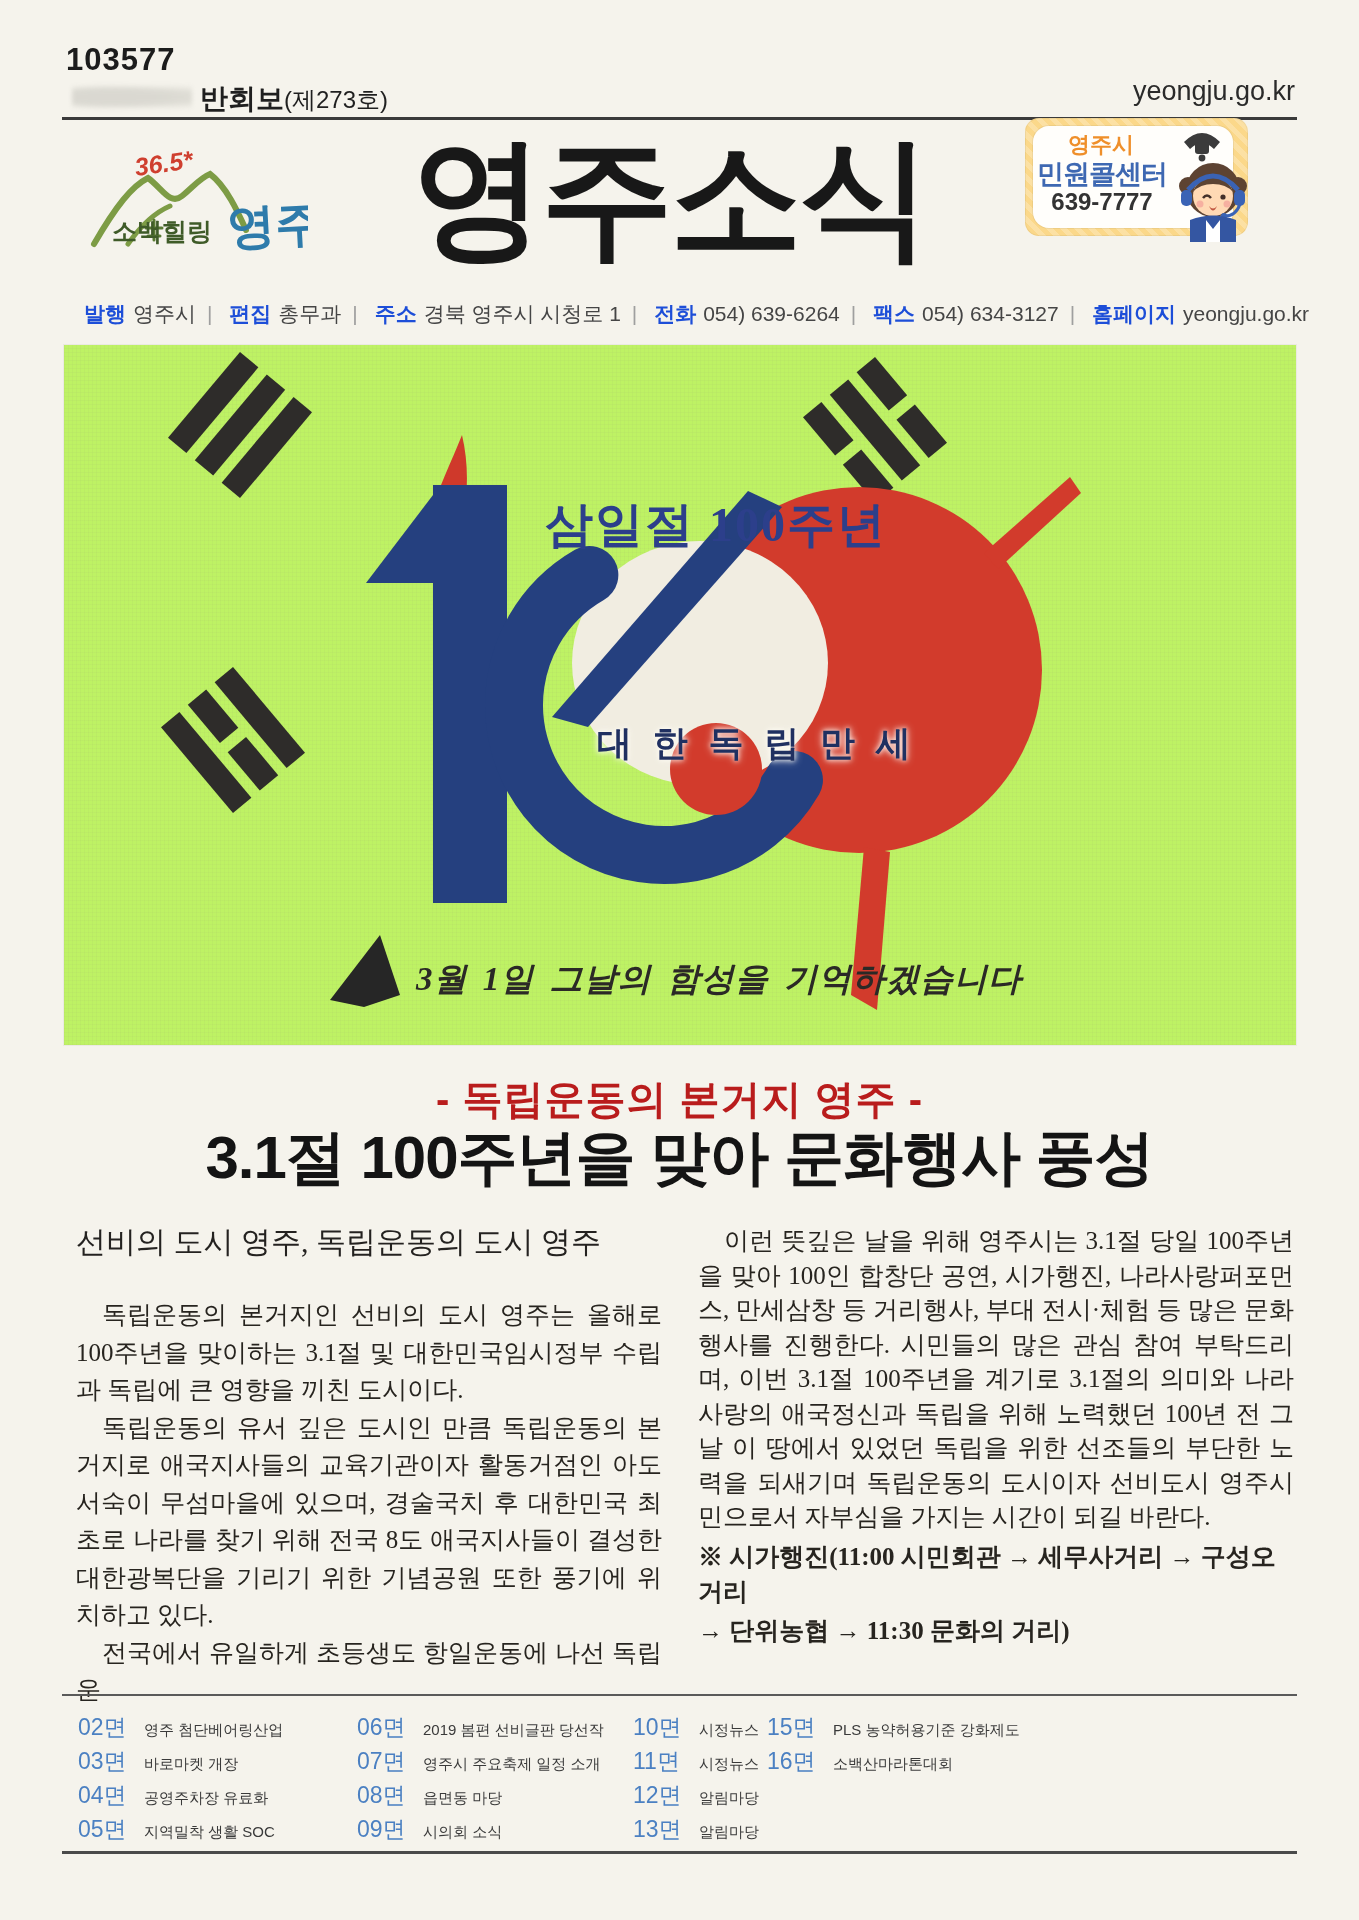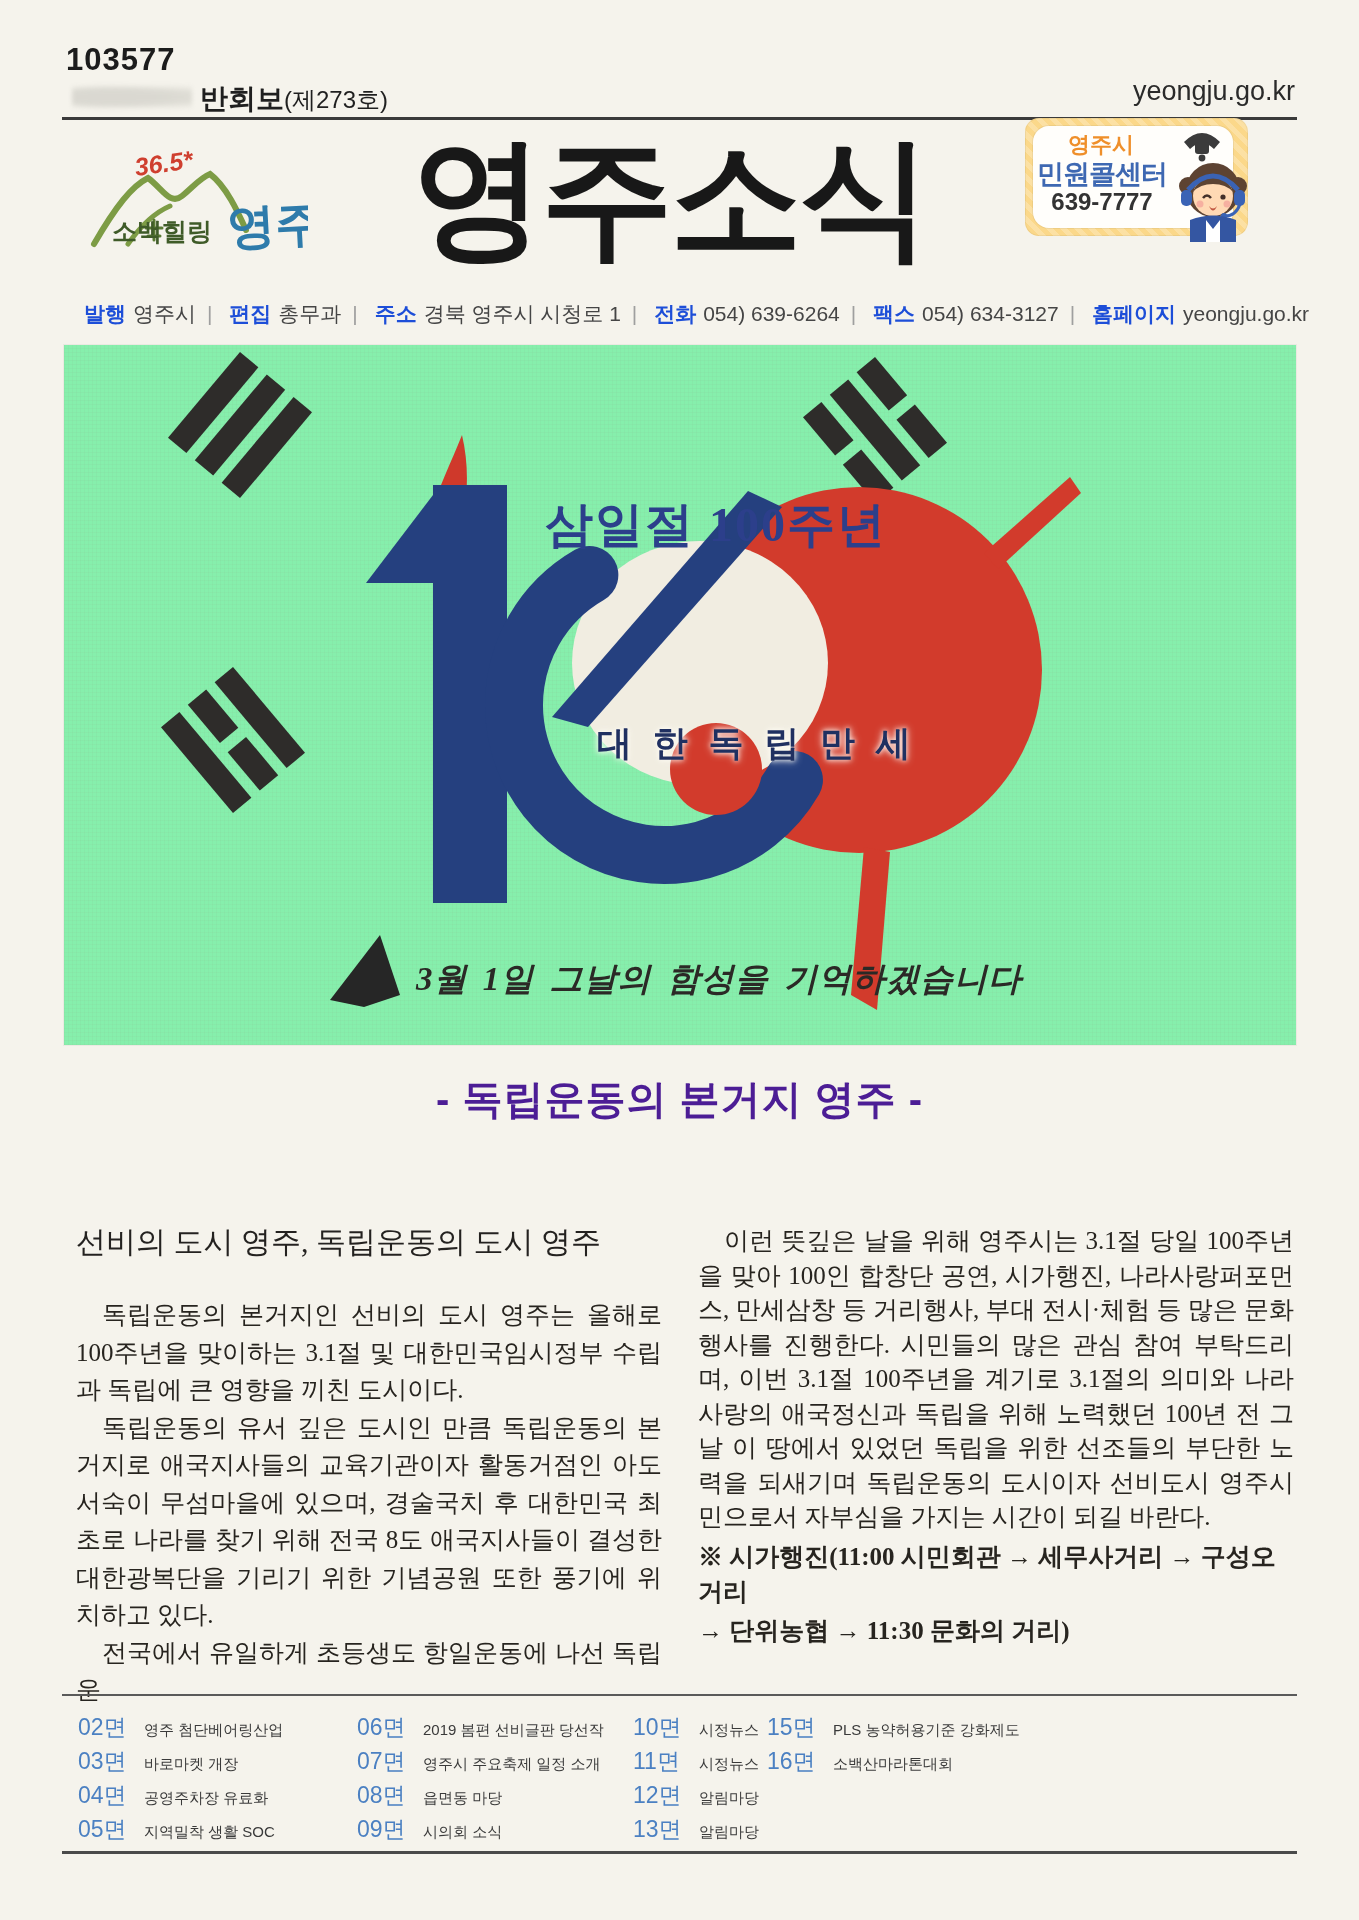--- a/index.html
+++ b/index.html
@@ -35,37 +35,37 @@
                font-size:24px;font-weight:bold;color:#333;}
   .badge-phone-icon{position:absolute;right:24px;top:8px;}
   .badge-girl{position:absolute;right:-2px;bottom:-6px;}
 
   
   .pubinfo{left:84px;top:300px;width:1220px;font-size:21px;color:#454545;white-space:nowrap;}
   .pubinfo .lab{font-weight:bold;color:#1d4ed8;margin-right:7px;}
   .pubinfo .sep{color:#9f9f9f;margin:0 11px;font-weight:normal;}
 
   
-  .poster{left:64px;top:345px;width:1232px;height:700px;background:#86efac;
+  .poster{left:64px;top:345px;width:1232px;height:700px;background:#bef264;
           box-shadow:0 0 0 1px rgba(0,0,0,.04);}
   .poster .texture{position:absolute;inset:0;opacity:.55;pointer-events:none;
      background:repeating-linear-gradient(0deg,rgba(150,140,118,.10) 0 1px,transparent 1px 4px),
                 repeating-linear-gradient(90deg,rgba(150,140,118,.10) 0 1px,transparent 1px 4px);}
   .poster-svg{position:absolute;left:0;top:0;}
   .anniv{position:absolute;left:481px;top:148px;width:440px;font-family:"Liberation Serif","DejaVu Serif",serif;
          font-size:48px;font-weight:600;color:#2c3f8b;letter-spacing:2px;white-space:nowrap;}
   .slogan{position:absolute;left:533px;top:375px;font-family:"Liberation Serif","DejaVu Serif",serif;
           font-size:35px;font-weight:bold;color:#203061;letter-spacing:6px;white-space:nowrap;
           text-shadow:0 0 5px rgba(255,253,245,.95),0 0 9px rgba(255,253,245,.9);}
   .memorial{position:absolute;left:352px;top:612px;font-family:"Liberation Serif","DejaVu Serif",serif;
             font-size:33px;font-weight:600;font-style:italic;color:#2b2926;letter-spacing:1px;word-spacing:6px;white-space:nowrap;}
 
   
   .kicker{left:0;top:1072px;width:1359px;text-align:center;font-size:40px;font-weight:800;
-          color:#4c1d95;letter-spacing:1px;}
+          color:#b91c1c;letter-spacing:1px;}
   .headline{left:0;top:1118px;width:1359px;text-align:center;font-size:60px;font-weight:900;
             color:#141414;letter-spacing:-1px;}
 
   
   .col{font-family:"Liberation Serif","DejaVu Serif",serif;color:#27241f;}
   .col-left{left:76px;top:1222px;width:586px;}
   .col-right{left:698px;top:1224px;width:596px;}
   .subhead{font-size:30px;line-height:40px;font-weight:500;color:#242220;margin:0;}
   .bodyp{font-size:25px;line-height:37.5px;margin:0;text-align:justify;}
   .col-right .bodyp{line-height:34.5px;}
@@ -206,20 +206,21 @@
       </g>
 
       <polygon points="266,655 316,590 336,650 300,662" fill="#262626"></polygon>
     </svg>
     <div class="anniv">삼일절 100주년</div>
     <div class="slogan">대 한 독 립 만 세</div>
     <div class="memorial">3월 1일 그날의 함성을 기억하겠습니다</div>
   </div>
 
   <div class="abs kicker">- 독립운동의 본거지 영주 -</div>
+  <div class="abs headline">3.1절 100주년을 맞아 문화행사 풍성</div>
 
   <div class="abs col col-left">
     <p class="subhead">선비의 도시 영주, 독립운동의 도시 영주</p>
     <p class="bodyp indent firstgap">독립운동의 본거지인 선비의 도시 영주는 올해로 100주년을 맞이하는 3.1절 및 대한민국임시정부 수립과 독립에 큰 영향을 끼친 도시이다.</p>
     <p class="bodyp indent">독립운동의 유서 깊은 도시인 만큼 독립운동의 본거지로 애국지사들의 교육기관이자 활동거점인 아도서숙이 무섬마을에 있으며, 경술국치 후 대한민국 최초로 나라를 찾기 위해 전국 8도 애국지사들이 결성한 대한광복단을 기리기 위한 기념공원 또한 풍기에 위치하고 있다.</p>
     <p class="bodyp indent">전국에서 유일하게 초등생도 항일운동에 나선 독립운</p>
   </div>
   <div class="abs col col-right">
     <p class="bodyp indent">이런 뜻깊은 날을 위해 영주시는 3.1절 당일 100주년을 맞아 100인 합창단 공연, 시가행진, 나라사랑퍼포먼스, 만세삼창 등 거리행사, 부대 전시·체험 등 많은 문화행사를 진행한다. 시민들의 많은 관심 참여 부탁드리며, 이번 3.1절 100주년을 계기로 3.1절의 의미와 나라사랑의 애국정신과 독립을 위해 노력했던 100년 전 그날 이 땅에서 있었던 독립을 위한 선조들의 부단한 노력을 되새기며 독립운동의 도시이자 선비도시 영주시민으로서 자부심을 가지는 시간이 되길 바란다.</p>
     <p class="note">※ 시가행진(11:00 시민회관 → 세무사거리 → 구성오거리</p>

